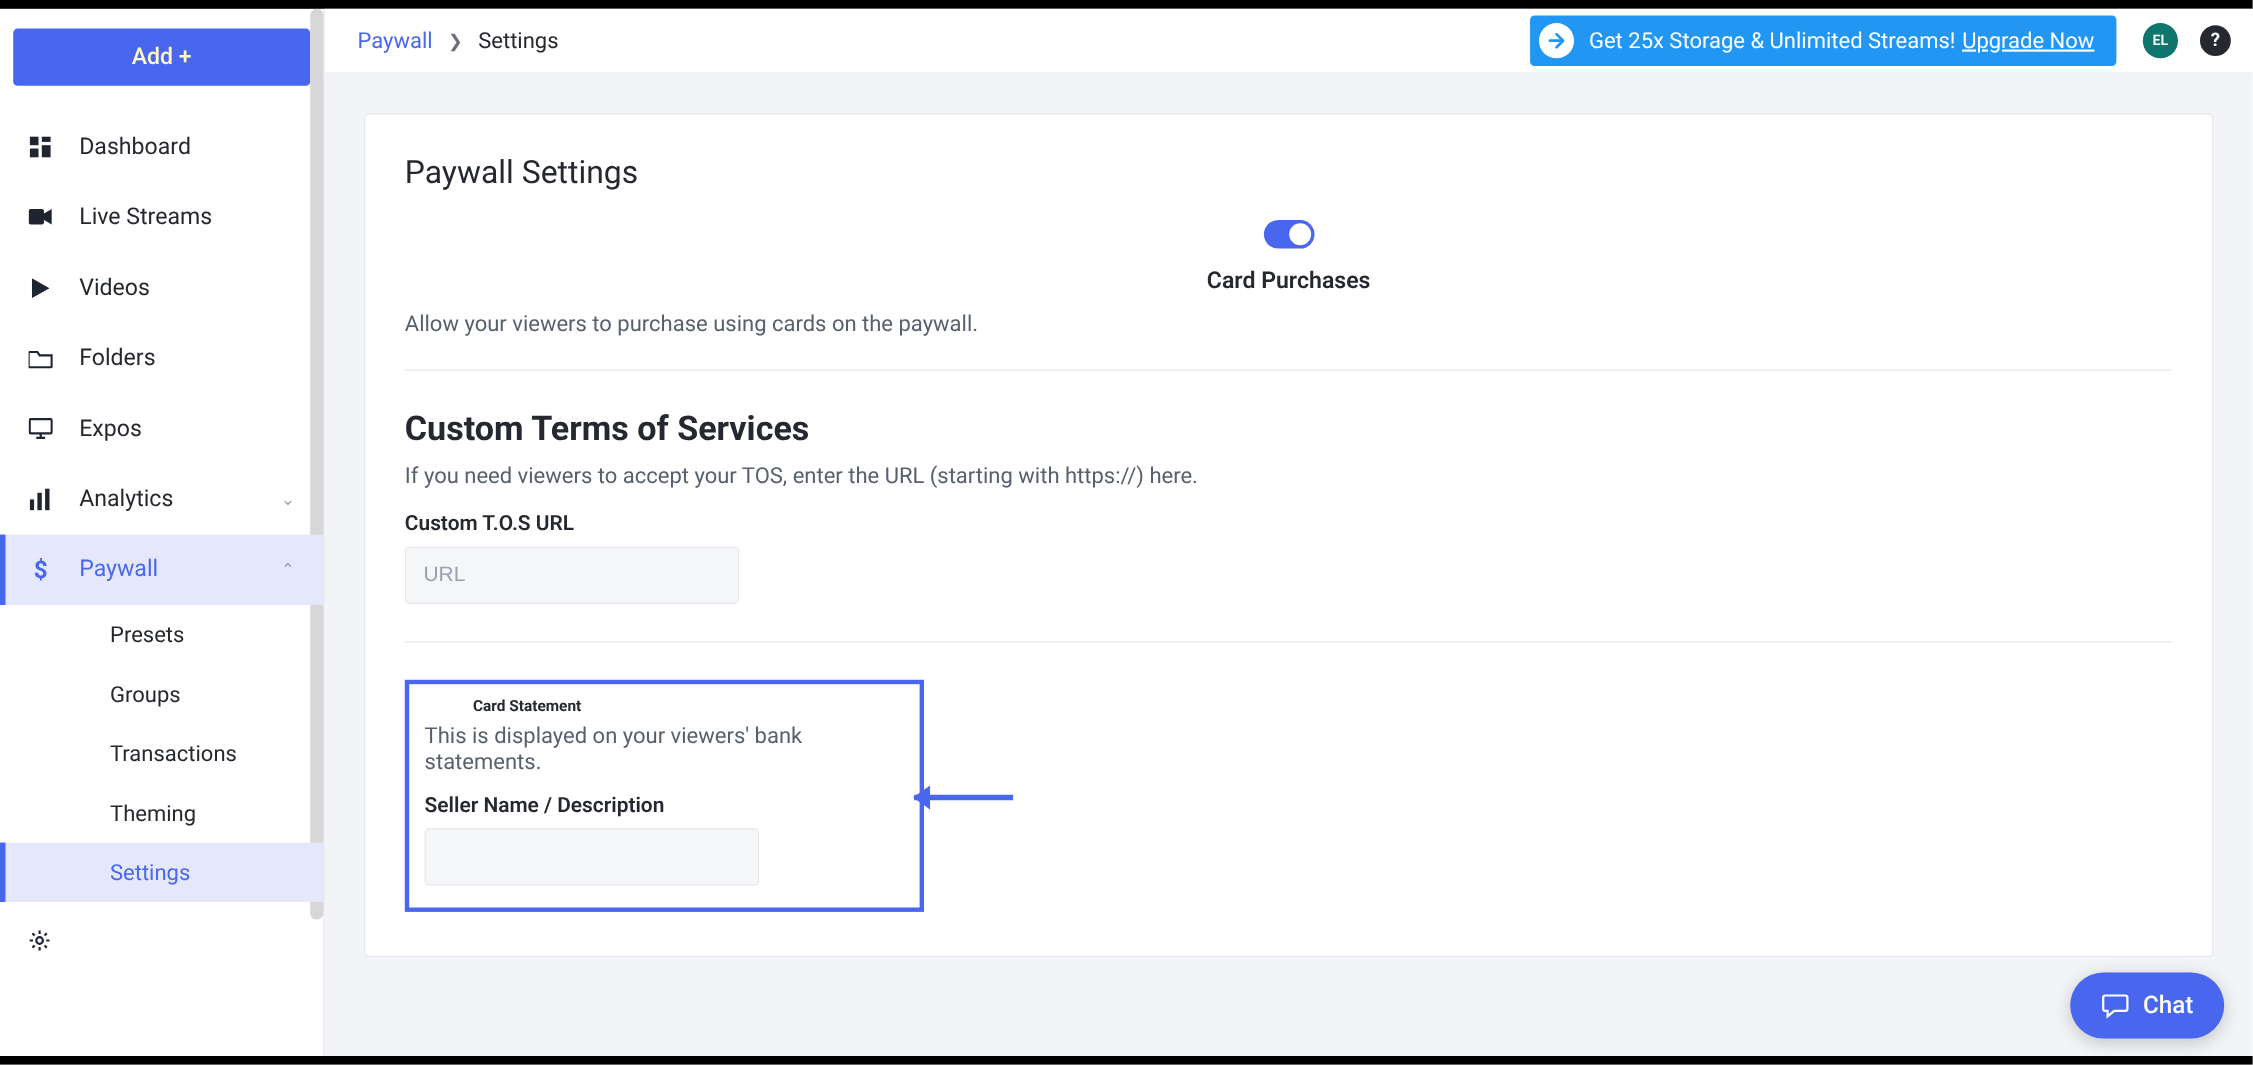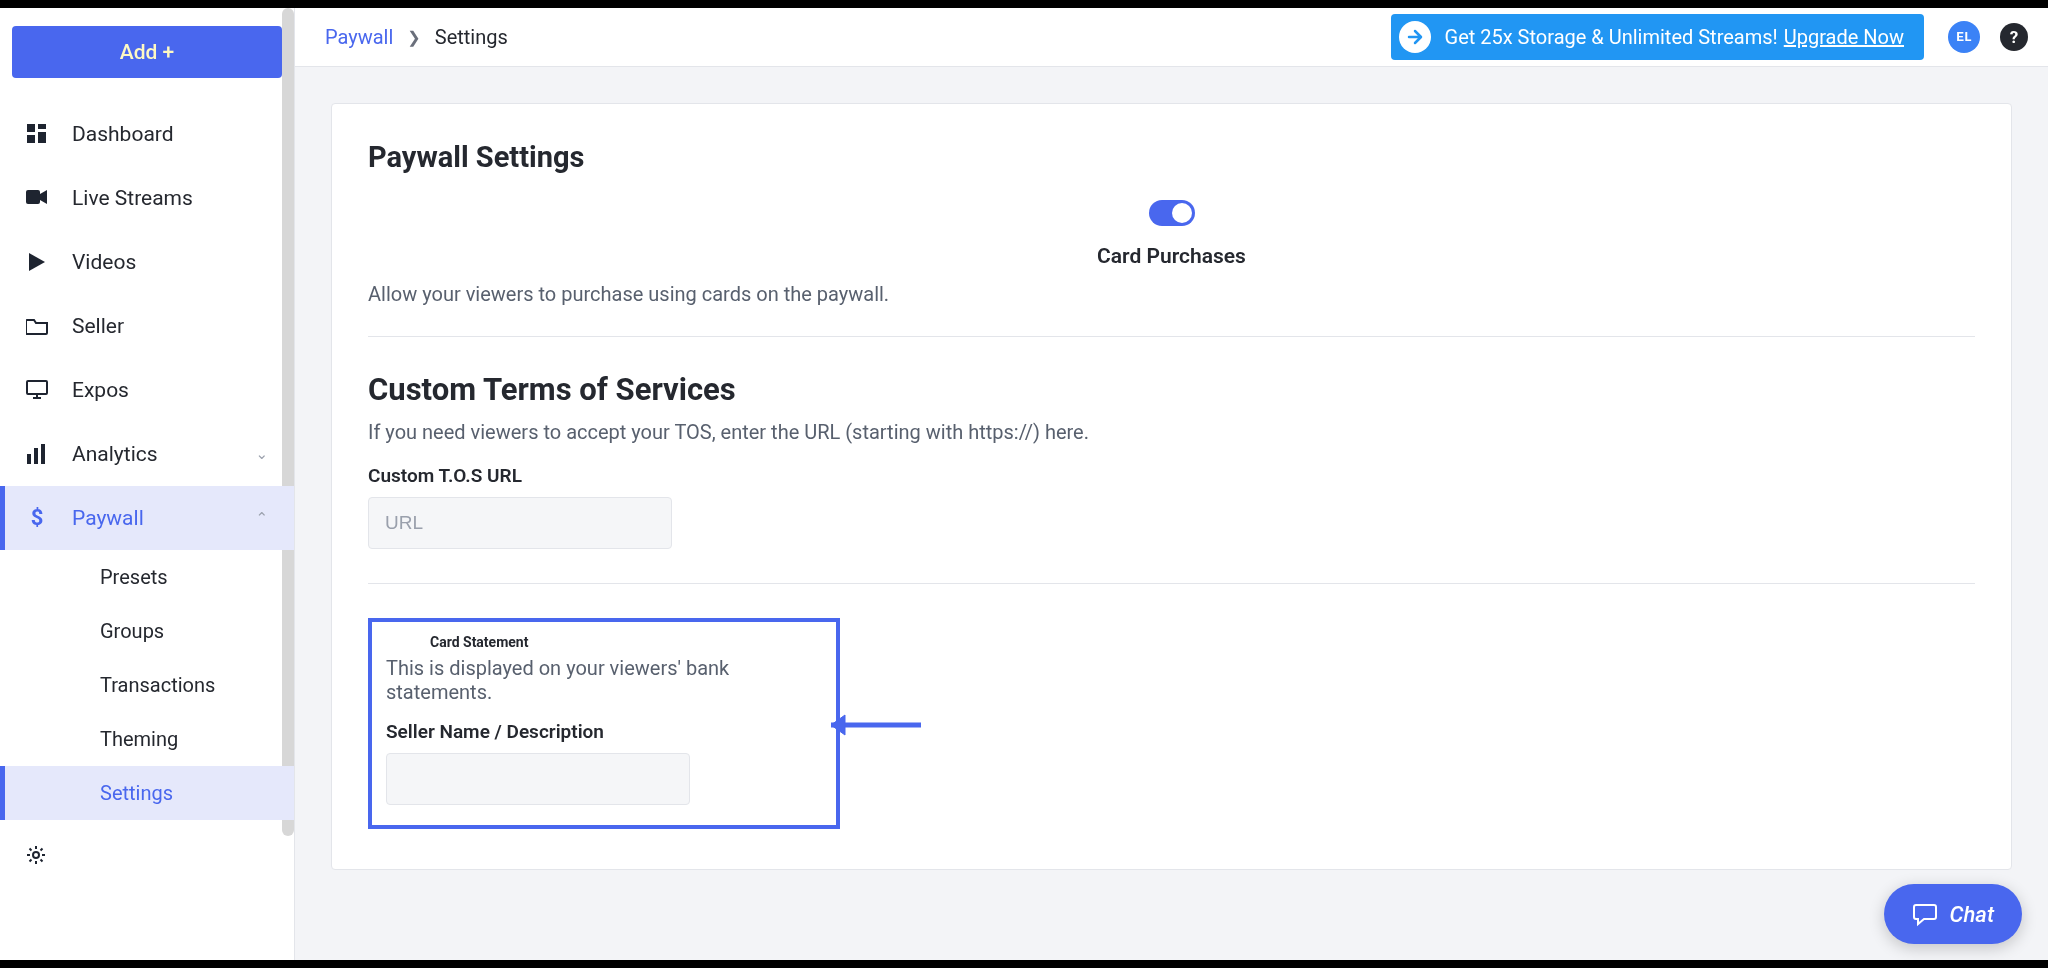--- a/index.html
+++ b/index.html
@@ -40,44 +40,44 @@
   .main{flex:1;background:#fff;display:flex;flex-direction:column;min-width:0;}
   .topbar{height:58px;display:flex;align-items:center;border-bottom:1px solid var(--border);padding:0 20px 0 30px;}
   .breadcrumb{display:flex;align-items:center;gap:14px;font-size:20px;}
   .breadcrumb .link{color:var(--blue);cursor:pointer;}
   .breadcrumb .sep{color:#6a6f7b;font-size:16px;}
   .breadcrumb .current{color:var(--text-dark);}
   .topbar .spacer{flex:1;}
   .upgrade{background:var(--blue-bright);color:#fff;height:46px;border-radius:4px;display:flex;align-items:center;padding:0 20px 0 8px;font-size:20px;cursor:pointer;justify-content:space-between;}
   .upgrade .arrow{width:32px;height:32px;border-radius:50%;background:#fff;color:var(--blue-bright);display:flex;align-items:center;justify-content:center;margin-right:14px;}
   .upgrade .underline{text-decoration:underline;margin-left:6px;}
-  .avatar{width:32px;height:32px;border-radius:50%;background:#3b82f6;color:#fff;font-size:13px;font-weight:600;display:flex;align-items:center;justify-content:center;margin-left:24px;font-family:Liberation Mono, monospace;}
+  .avatar{width:32px;height:32px;border-radius:50%;background:#0f766e;color:#fff;font-size:13px;font-weight:600;display:flex;align-items:center;justify-content:center;margin-left:24px;}
   .help{width:28px;height:28px;border-radius:50%;background:#25282f;color:#fff;font-size:17px;font-weight:700;display:flex;align-items:center;justify-content:center;margin-left:20px;}
 
   .main-body{flex:1;background:var(--bg-grey);padding:36px 36px 40px 36px;overflow:auto;}
   .card{background:#fff;border:1px solid var(--border);border-radius:4px;padding:36px 36px 40px 36px;}
-  h1{font-size:29px;font-weight:700;margin:0 0 26px 0;color:var(--text-dark);}
+  h1{font-size:29px;font-weight:400;margin:0 0 26px 0;color:var(--text-dark);}
   .row1{display:flex;align-items:center;gap:18px;margin-bottom:14px;flex-direction:column;}
   .toggle{width:46px;height:26px;border-radius:14px;background:var(--blue);position:relative;cursor:pointer;}
   .toggle::after{content:"";position:absolute;right:3px;top:3px;width:20px;height:20px;border-radius:50%;background:#fff;}
   .row1 .lbl{font-size:21px;font-weight:600;}
   .desc{font-size:20px;color:var(--text-grey);margin:0 0 30px 0;}
   hr{border:none;border-top:1px solid var(--border);margin:0 0 34px 0;}
   h2{font-size:31px;font-weight:700;margin:0 0 12px 0;}
   .sub{font-size:20px;color:var(--text-grey);margin:0 0 20px 0;}
   .field-lbl{font-size:19px;font-weight:600;margin:0 0 10px 0;color:var(--text-dark);}
   input[type=text]{width:270px;height:50px;border:1px solid var(--border);background:var(--input-bg);border-radius:4px;padding:0 16px;font-size:19px;color:var(--text-dark);outline:none;}
   input::placeholder{color:#9aa0ac;}
   .section{margin-bottom:34px;}
   .highlight{border:4px solid var(--blue);padding:12px 14px 20px 14px;width:436px;}
   .highlight h2{font-size:14px;margin-bottom:6px;margin-left:44px;}
   .highlight .sub{margin-bottom:16px;}
   .annotation{position:absolute;pointer-events:none;}
   .annot-arrow{stroke:var(--blue);fill:var(--blue);}
-  .chat-pill{position:absolute;right:26px;bottom:24px;background:var(--blue);color:#fff;border-radius:34px;height:60px;padding:0 28px;display:flex;align-items:center;gap:12px;font-size:22px;font-weight:500;cursor:pointer;box-shadow:0 4px 16px rgba(0,0,0,.2);font-style:italic;}
+  .chat-pill{position:absolute;right:26px;bottom:24px;background:var(--blue);color:#fff;border-radius:34px;height:60px;padding:0 28px;display:flex;align-items:center;gap:12px;font-size:22px;font-weight:500;cursor:pointer;box-shadow:0 4px 16px rgba(0,0,0,.2);}
   .chat-pill svg{fill:none;stroke:#fff;stroke-width:2;}
 </style>
 </head>
 <body>
 
 <div class="bar top"></div>
 <div class="bar bottom"></div>
 
 <div class="app">
 
@@ -117,21 +117,21 @@
         </span>
         <span>Videos</span>
       </div>
 
       <div class="nav-item">
         <span class="ico">
           <svg width="22" height="18" viewBox="0 0 22 18">
               <path d="M1 3 h7 l2 3 h11 v10 a1 1 0 0 1 -1 1 H1 a1 1 0 0 1 -1 -1 V4 a1 1 0 0 1 1 -1 Z" fill="none" stroke="currentColor" stroke-width="2"></path>
             </svg>
         </span>
-        <span>Seller</span>
+        <span>Folders</span>
       </div>
 
       <div class="nav-item">
         <span class="ico">
           <svg width="22" height="20" viewBox="0 0 22 20">
               <rect x="1" y="1" width="20" height="13" rx="1" fill="none" stroke="currentColor" stroke-width="2"></rect>
               <line x1="7" y1="18" x2="15" y2="18" stroke="currentColor" stroke-width="2"></line>
               <line x1="11" y1="14" x2="11" y2="18" stroke="currentColor" stroke-width="2"></line>
             </svg>
         </span>

